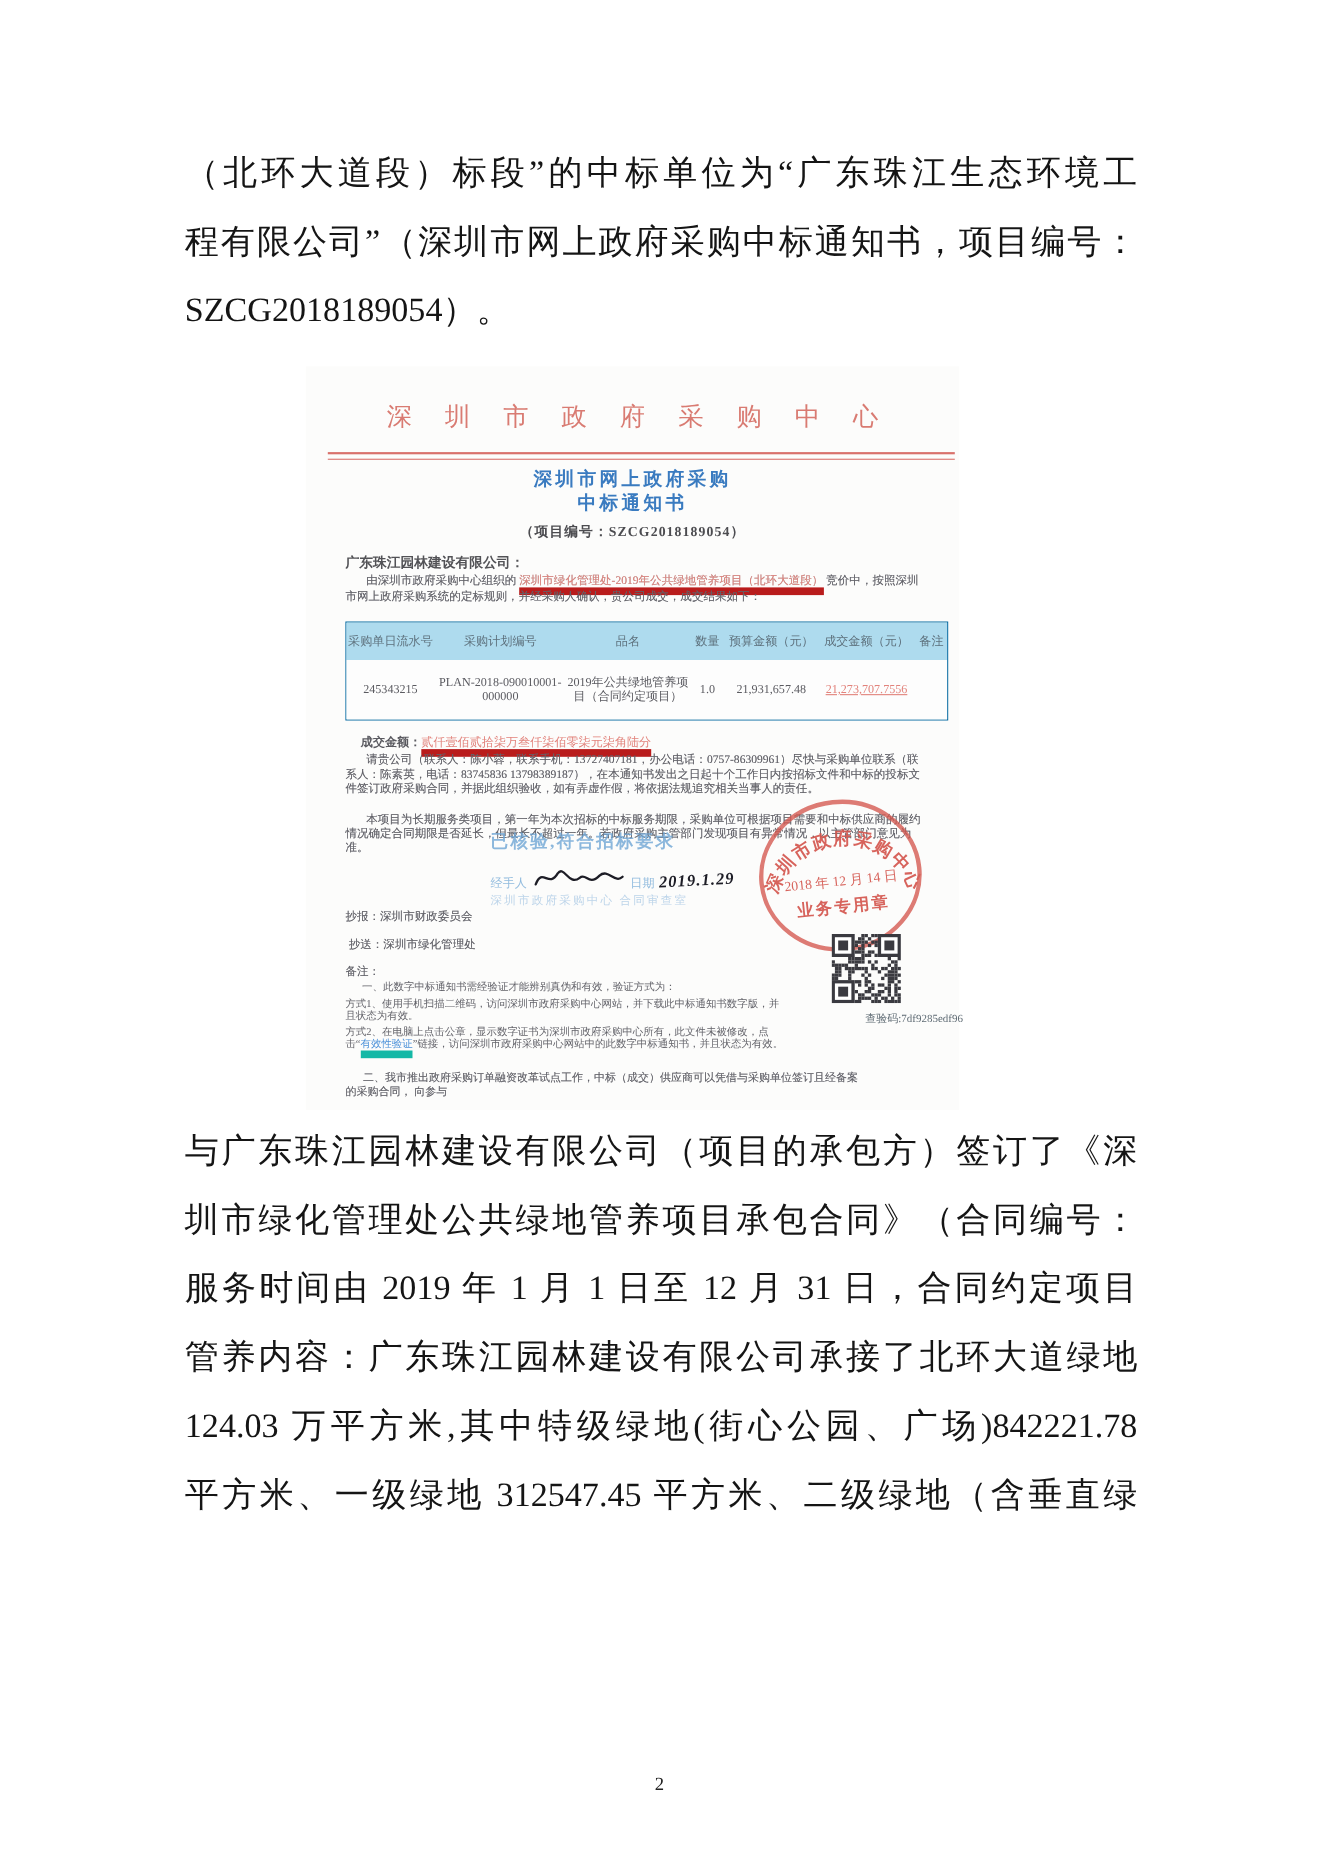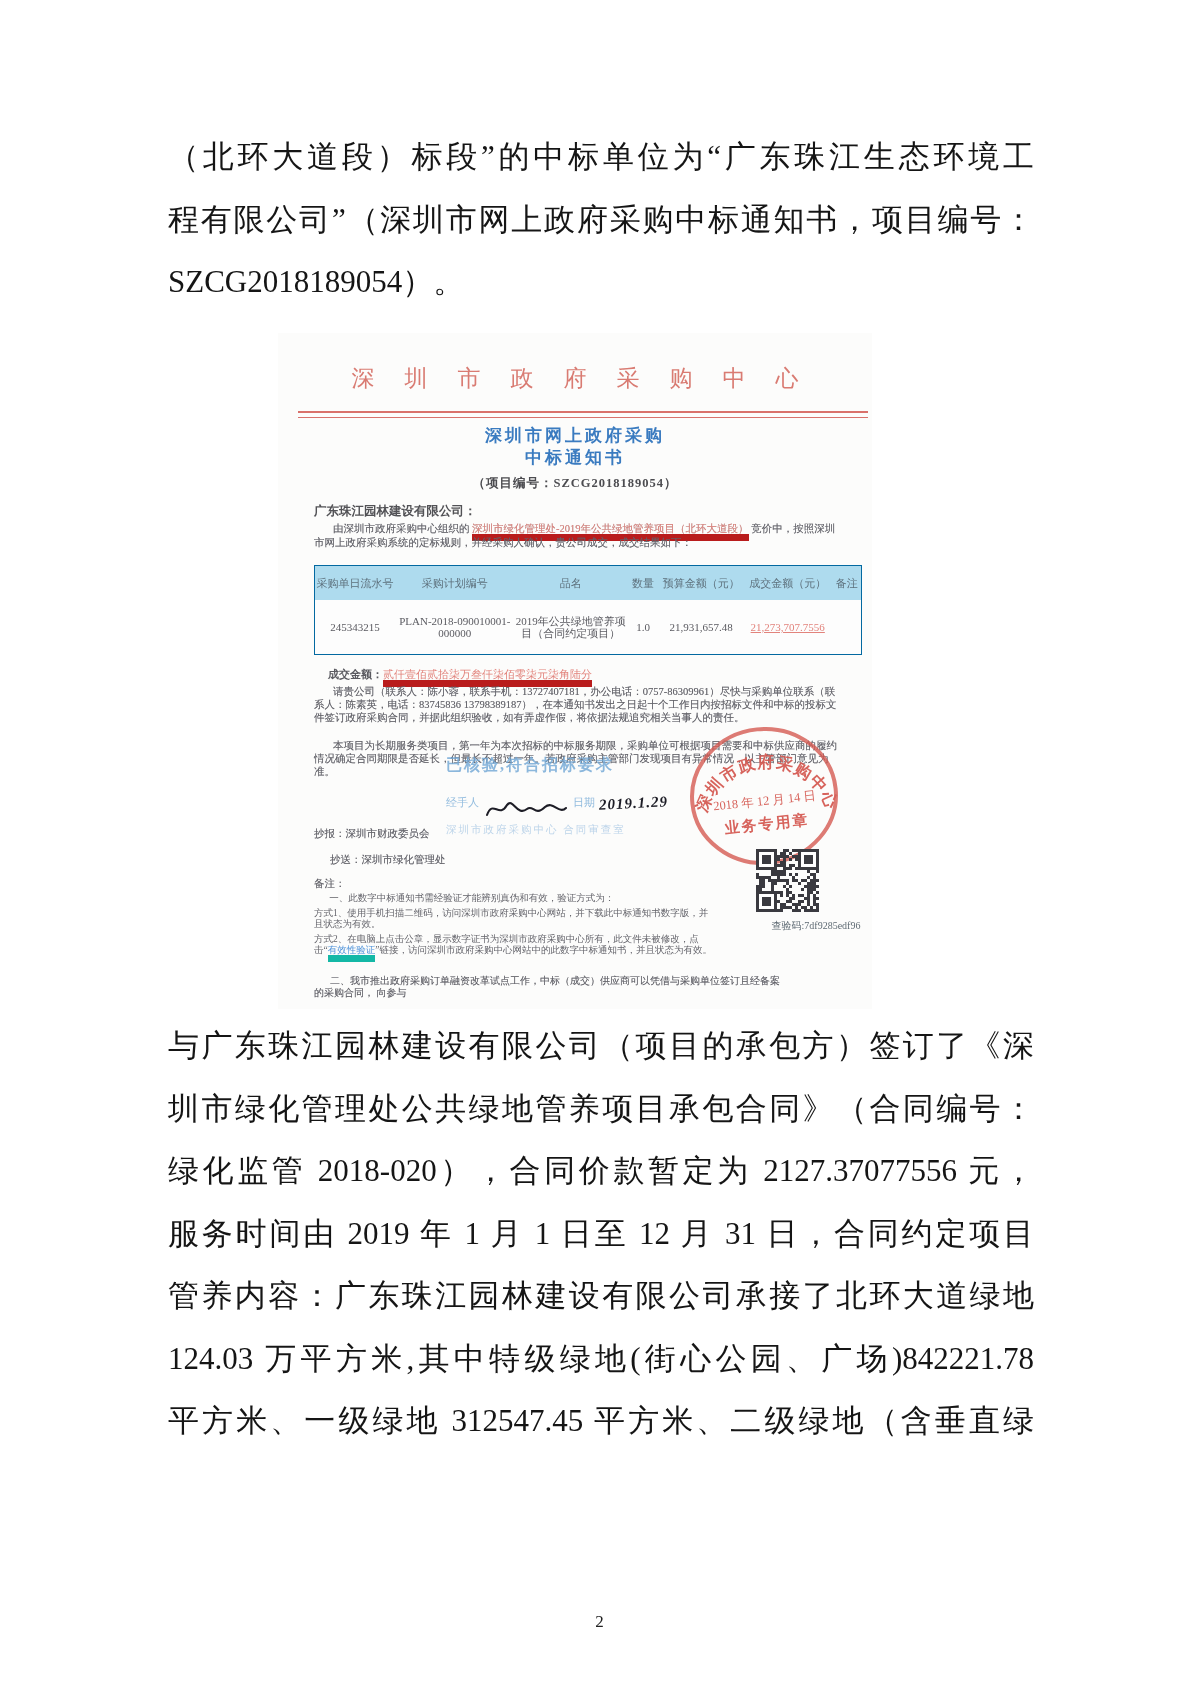--- a/index.html
+++ b/index.html
@@ -46,35 +46,35 @@
   .c4{width:86px;}.c5{width:92px;}.c6{width:28px;}
   .red-u{color:#e2837c;text-decoration:underline;}
 
   .s-amount{top:334px;left:50px;font-size:11px;}
   .s-amount .lbl{color:#5a5a60;font-weight:bold;}
   .s-contact{top:352px;left:36px;width:524px;text-indent:1.8em;line-height:13px;}
   .s-service{top:406px;left:36px;width:524px;text-indent:1.8em;line-height:13px;}
 
   .s-overlay{top:422px;left:168px;width:330px;}
   .ov1{font-size:16px;font-weight:bold;color:rgba(110,165,212,.8);letter-spacing:2px;}
-  .ov-row{margin-top:19px;font-size:11px;color:rgba(110,165,212,.75);display:flex;align-items:flex-start;gap:4px;}
+  .ov-row{margin-top:8px;font-size:11px;color:rgba(110,165,212,.75);display:flex;align-items:flex-end;gap:4px;}
   .hand{font-size:15px;font-style:italic;color:#1d1d26;transform:rotate(-3deg);
         display:inline-block;font-weight:bold;letter-spacing:1px;}
   .ov3{margin-top:2px;font-size:10.5px;color:rgba(110,165,212,.45);letter-spacing:2px;}
 
   .s-stamp{top:388px;left:406px;width:160px;height:150px;transform:rotate(-6deg);opacity:.92;}
 
   .s-cc1{top:494px;left:36px;}
-  .s-cc2{top:520px;left:52px;}
+  .s-cc2{top:520px;left:39px;}
   .s-noteslabel{top:544px;left:36px;}
   .s-notes{top:560px;left:36px;width:398px;font-size:9.5px;line-height:11.5px;color:#63636a;}
   .s-notes p{margin:0 0 3px 0;}
   .s-notes p.ind1{text-indent:1.6em;}
   .s-qr{top:516px;left:478px;width:63px;height:63px;}
-  .s-qrcaption{top:586px;left:453px;width:170px;text-align:center;font-size:10px;color:#5f6b74;}
+  .s-qrcaption{top:586px;left:468px;width:170px;text-align:center;font-size:10px;color:#5f6b74;}
   .s-note2{top:642px;left:36px;width:470px;text-indent:1.6em;font-size:10px;line-height:12px;}
 </style>
 </head>
 <body>
 
 <div class="page">
 
   <div class="para intro">
     <div class="line">（北环大道段）标段”的中标单位为“广东珠江生态环境工</div>
     <div class="line">程有限公司”（深圳市网上政府采购中标通知书，项目编号：</div>
@@ -325,21 +325,20 @@
           <rect x="6" y="48" width="9" height="9" fill="#3a3a40"></rect>
         </svg></div>
     <div class="s-abs s-qrcaption">查验码:7df9285edf96</div>
 
     <div class="s-abs s-body s-note2">二、我市推出政府采购订单融资改革试点工作，中标（成交）供应商可以凭借与采购单位签订且经备案的采购合同， 向参与</div>
   </div>
 
   <div class="para body2">
     <div class="line">与广东珠江园林建设有限公司（项目的承包方）签订了《深</div>
     <div class="line">圳市绿化管理处公共绿地管养项目承包合同》（合同编号：</div>
-    <div class="line">绿化监管 2018-020），合同价款暂定为 2127.37077556 元，</div>
     <div class="line">服务时间由 2019 年 1 月 1 日至 12 月 31 日，合同约定项目</div>
     <div class="line">管养内容：广东珠江园林建设有限公司承接了北环大道绿地</div>
     <div class="line">124.03 万平方米,其中特级绿地(街心公园、广场)842221.78</div>
     <div class="line">平方米、一级绿地 312547.45 平方米、二级绿地（含垂直绿</div>
   </div>
 
   <div class="pageno">2</div>
 </div>
 
 </body></html>

